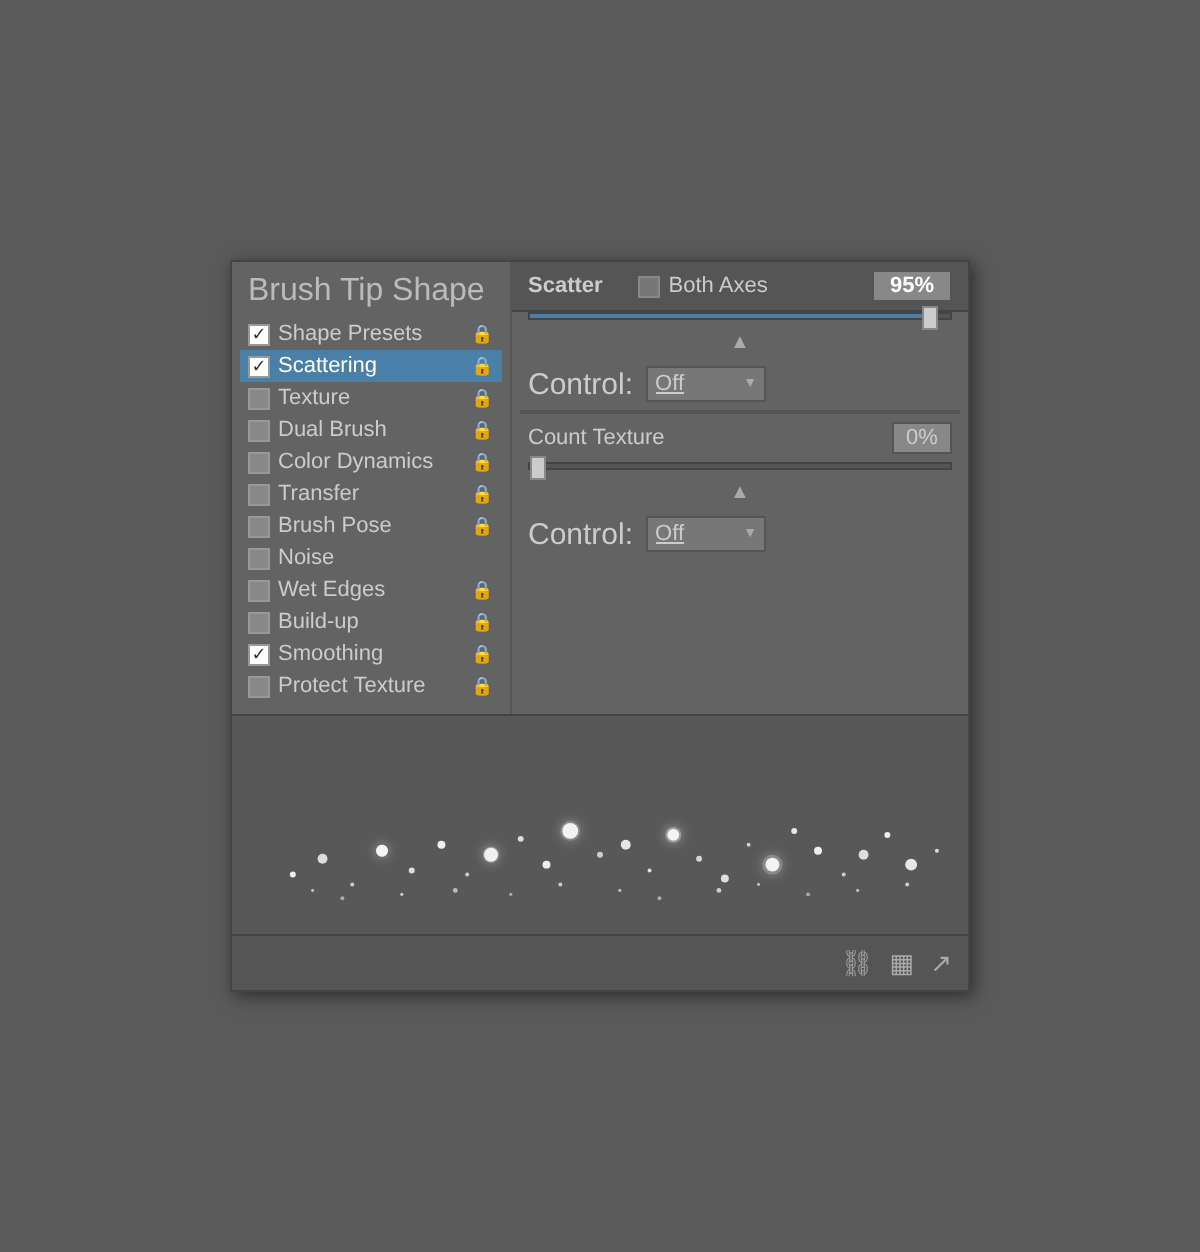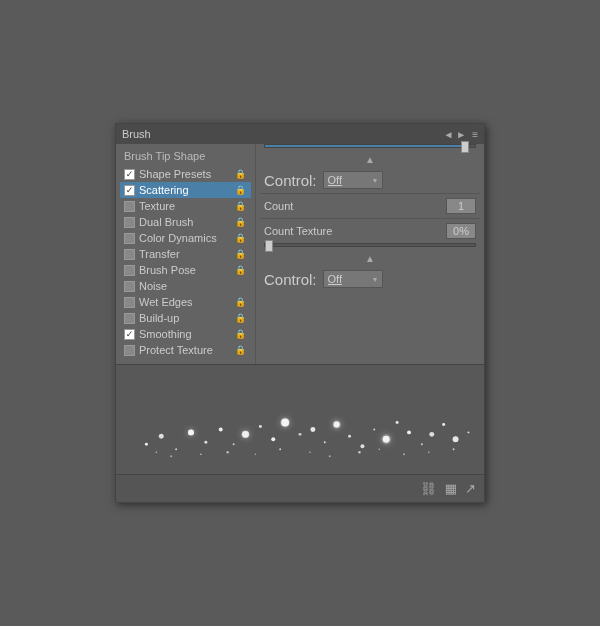--- a/index.html
+++ b/index.html
@@ -59,21 +59,21 @@
       padding: 3px 8px;
       background: #787878;
       border: 1px solid #444;
       color: #ccc;
       font-size: 11px;
       text-align: center;
       cursor: pointer;
     }
     .section-label {
       color: #bbb;
-      font-size: 11px;
+      font-size: 16px;
       margin-bottom: 4px;
       padding-left: 4px;
     }
     .menu-item {
       display: flex;
       align-items: center;
       justify-content: space-between;
       padding: 2px 4px 2px 4px;
       cursor: pointer;
       border-radius: 0;
@@ -263,27 +263,20 @@
       position: absolute;
       top: -4px;
       border: 1px solid #888;
     }
   </style>
 </head>
 <body>
 
 <div class="panel">
 
-  <div class="panel-titlebar">
-    <span class="panel-title">Brush</span>
-    <div class="titlebar-controls">
-      <span>◄ ►</span>
-      <span>≡</span>
-    </div>
-  </div>
 
   <div class="panel-body">
     <div class="top-section">
 
       <div class="left-panel">
         <div class="section-label">Brush Tip Shape</div>
 
         <div id="menu-list">
 
         <div class="menu-item">
@@ -367,43 +360,47 @@
                 <div class="checkbox"></div>
                 <span>Protect Texture</span>
               </div>
               <span class="lock-icon" style="font-size: 9px;">🔒</span>
             </div>
           </div>
       </div>
 
       <div class="right-panel">
 
+        <div class="scatter-header">
+          <span class="scatter-label">Scatter</span>
+          <div class="both-axes-group">
+            <div class="both-axes-checkbox"></div>
+            <span class="both-axes-label">Both Axes</span>
+          </div>
+          <div class="percent-badge">95%</div>
+        </div>
 
         <div class="slider-track">
           <div class="slider-fill" id="scatter-fill" style="width: 95%;"></div>
           <div class="slider-thumb" id="scatter-thumb" style="left: calc(95% - 4px);"></div>
         </div>
 
         <div class="slider-arrow">▲</div>
 
         <div class="control-row">
           <span class="control-label">Control:</span>
           <div class="select-wrapper">
             <select class="control-select">
               <option>Off</option>
             </select>
           </div>
         </div>
 
         <div class="divider"></div>
 
-        <div class="field-row">
-          <span class="field-label">Count</span>
-          <span class="field-value">1</span>
-        </div>
 
         <div class="divider"></div>
 
         <div class="field-row">
           <span class="field-label">Count Texture</span>
           <span class="field-value">0%</span>
         </div>
 
         <div class="slider-track">
           <div class="slider-fill" style="width:0%"></div>

